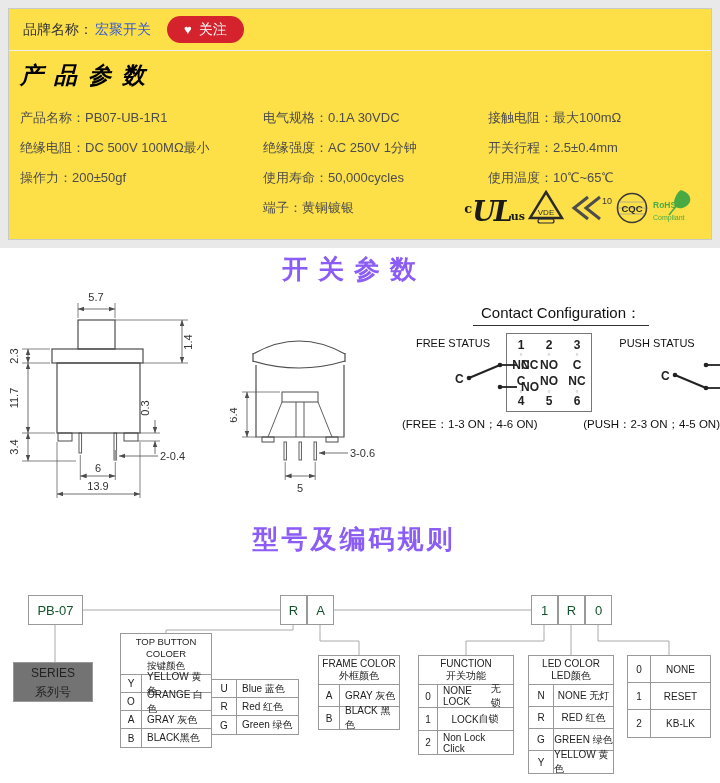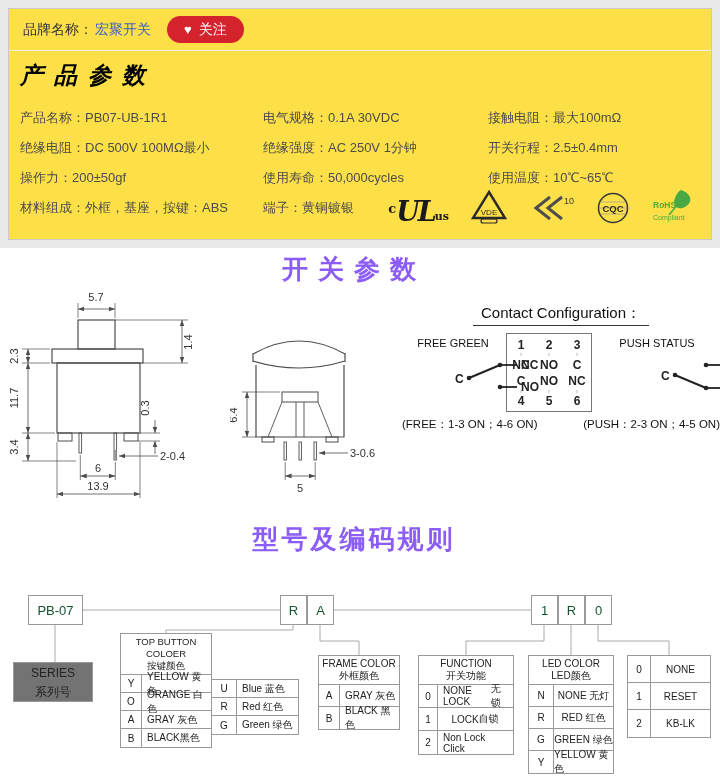--- a/index.html
+++ b/index.html
@@ -17,21 +17,21 @@
               height:27px;padding:0 17px;font-size:14px;display:flex;align-items:center;gap:7px;cursor:pointer}
   .heart{font-size:13px;line-height:1}
   .script-title{font-family:"DejaVu Serif",serif;font-style:italic;font-weight:bold;
                 font-size:23px;letter-spacing:11px;color:#000;margin:9px 0 0 11px}
   .spec-area{position:relative;margin:12px 0 0 11px;font-size:13px;color:#4c4c4c;height:125px}
   .spec-col{position:absolute;top:0}
   .spec-col.c1{left:0;width:245px}
   .spec-col.c2{left:243px;width:220px}
   .spec-col.c3{left:468px;width:225px}
   .spec-row{height:30px;line-height:30px;white-space:nowrap}
-  .certs{position:absolute;right:14px;bottom:14px;display:flex;align-items:flex-end;gap:21px}
+  .certs{position:absolute;right:14px;bottom:14px;display:flex;align-items:flex-end;gap:2px}
   .cert{display:block}
   .ul-wrap{font-family:"DejaVu Serif",serif;font-weight:bold;color:#1a1a1a;line-height:1}
   .ul-c{font-size:13px;vertical-align:8px}
   .ul-m{font-size:27px;font-style:italic;letter-spacing:-2px}
   .ul-us{font-size:11px;vertical-align:1px}
 
   
   .sec-title{position:absolute;left:0;width:708px;text-align:center;
              font-size:26px;font-weight:bold;color:#8b5cf6}
   #switch-title{top:252px;letter-spacing:10px}
@@ -111,21 +111,20 @@
       </button>
     </div>
 
     <div class="script-title">产品参数</div>
 
     <div class="spec-area">
       <div class="spec-col c1">
         <div class="spec-row"><span>产品名称：</span><span>PB07-UB-1R1</span></div>
         <div class="spec-row"><span>绝缘电阻：</span><span>DC 500V 100MΩ最小</span></div>
         <div class="spec-row"><span>操作力：</span><span>200±50gf</span></div>
-        <div class="spec-row"><span>材料组成：</span><span>外框，基座，按键：ABS</span></div>
       </div>
       <div class="spec-col c2">
         <div class="spec-row"><span>电气规格：</span><span>0.1A 30VDC</span></div>
         <div class="spec-row"><span>绝缘强度：</span><span>AC 250V 1分钟</span></div>
         <div class="spec-row"><span>使用寿命：</span><span>50,000cycles</span></div>
         <div class="spec-row"><span>端子：</span><span>黄铜镀银</span></div>
       </div>
       <div class="spec-col c3">
         <div class="spec-row"><span>接触电阻：</span><span>最大100mΩ</span></div>
         <div class="spec-row"><span>开关行程：</span><span>2.5±0.4mm</span></div>
@@ -244,21 +243,21 @@
 
     <path class="ln" d="M55.2,142 V160 M85.2,142 V160" stroke-width="0.7"></path>
     <line class="ln" x1="55.2" y1="156" x2="85.2" y2="156" stroke-width="0.8" marker-start="url(#ar2)" marker-end="url(#ar2)"></line>
     <text class="dim-t" x="70" y="172" text-anchor="middle">5</text>
   </svg>
 
   <div class="contact">
     <div class="c-title"><span>Contact Configuration：</span></div>
     <div class="c-row">
       <div class="c-side c-free">
-        <div class="c-lab">FREE GREEN</div>
+        <div class="c-lab">FREE STATUS</div>
         <svg width="100" height="50" viewBox="0 0 100 50">
           <text x="2" y="34" font-size="12" font-weight="bold" fill="#222">C</text>
           <circle cx="16" cy="29" r="2.3" fill="#222"></circle>
           <line x1="16" y1="29" x2="47" y2="16" stroke="#222" stroke-width="2"></line>
           <circle cx="47" cy="16" r="2.3" fill="#222"></circle>
           <line x1="47" y1="16" x2="64" y2="16" stroke="#222" stroke-width="1.8"></line>
           <text x="68" y="20" font-size="12" font-weight="bold" fill="#222">NC</text>
           <circle cx="47" cy="38" r="2.3" fill="#222"></circle>
           <line x1="47" y1="38" x2="64" y2="38" stroke="#222" stroke-width="1.8"></line>
           <text x="68" y="42" font-size="12" font-weight="bold" fill="#222">NO</text>

